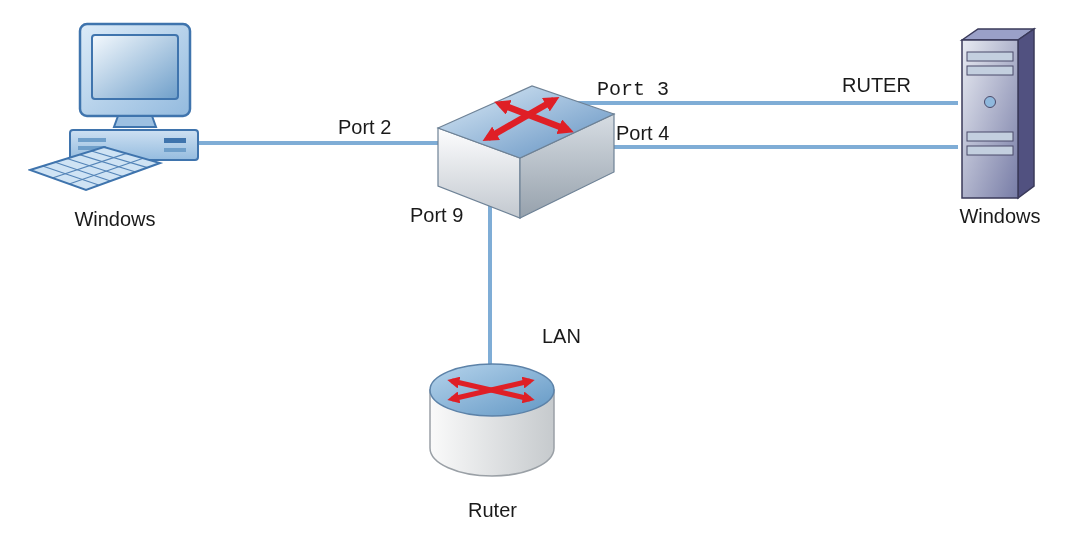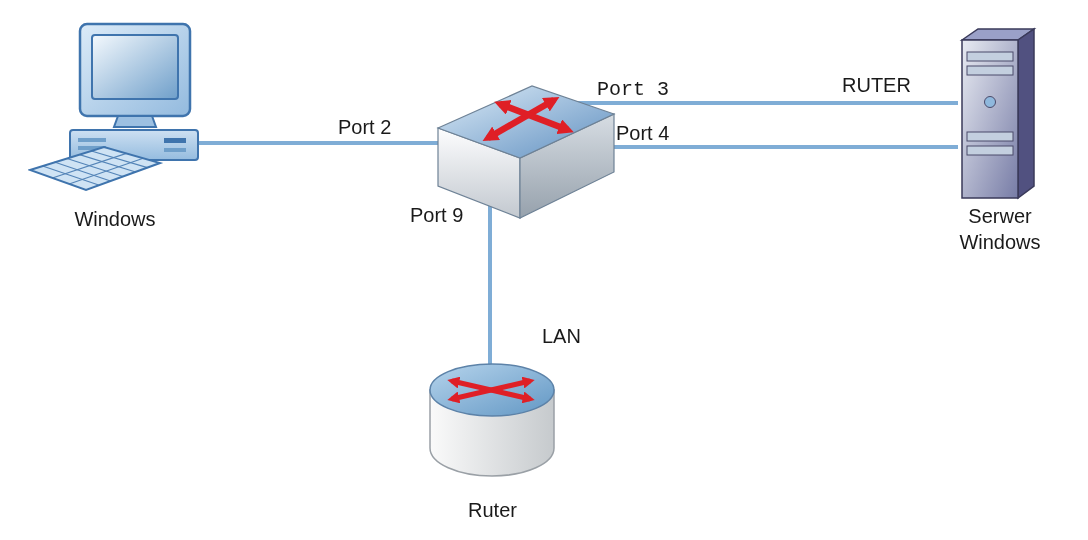--- a/index.html
+++ b/index.html
@@ -163,18 +163,17 @@
   <div class="label lbl-port3">Port 3</div>
   <div class="label lbl-ruter">RUTER</div>
   <div class="label lbl-port4">Port 4</div>
   <div class="label lbl-port1">Port 9</div>
   <div class="label lbl-lan">LAN</div>
 
   <div class="label node-label lbl-workstation">
     <div>Windows</div>
   </div>
   <div class="label node-label lbl-server">
-    <div>Serwer</div>
     <div>Windows</div>
   </div>
   <div class="label node-label lbl-router">Ruter</div>
 
 </div>
 
 </body></html>

